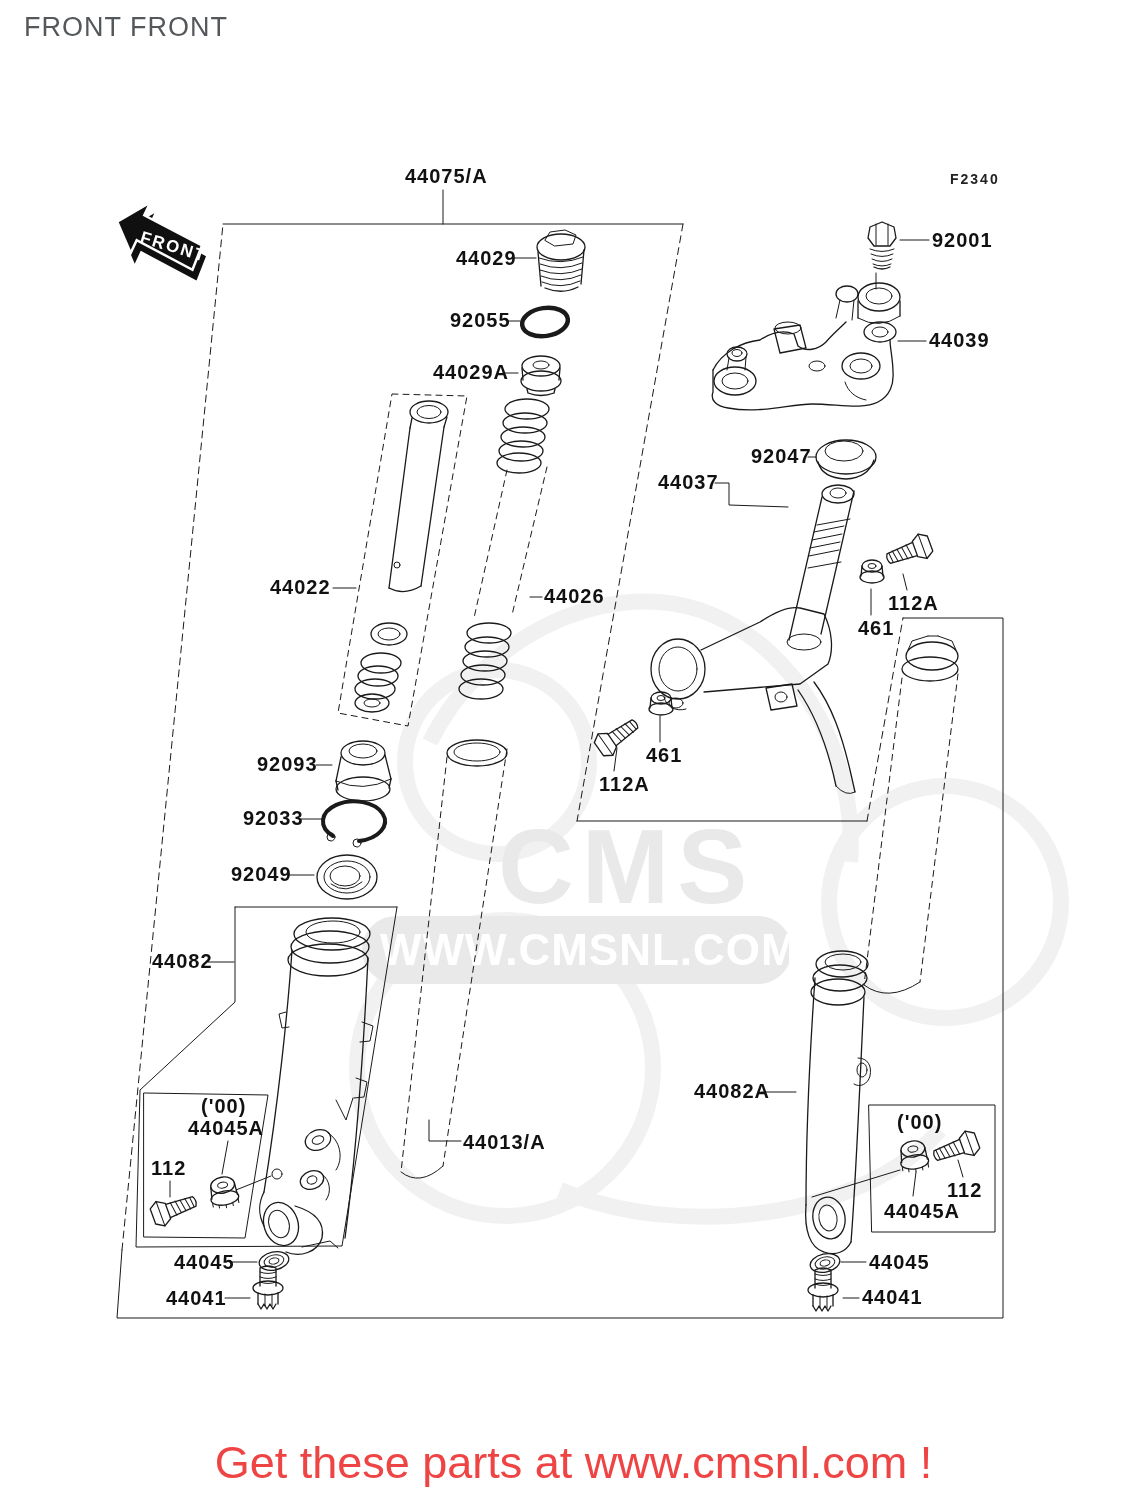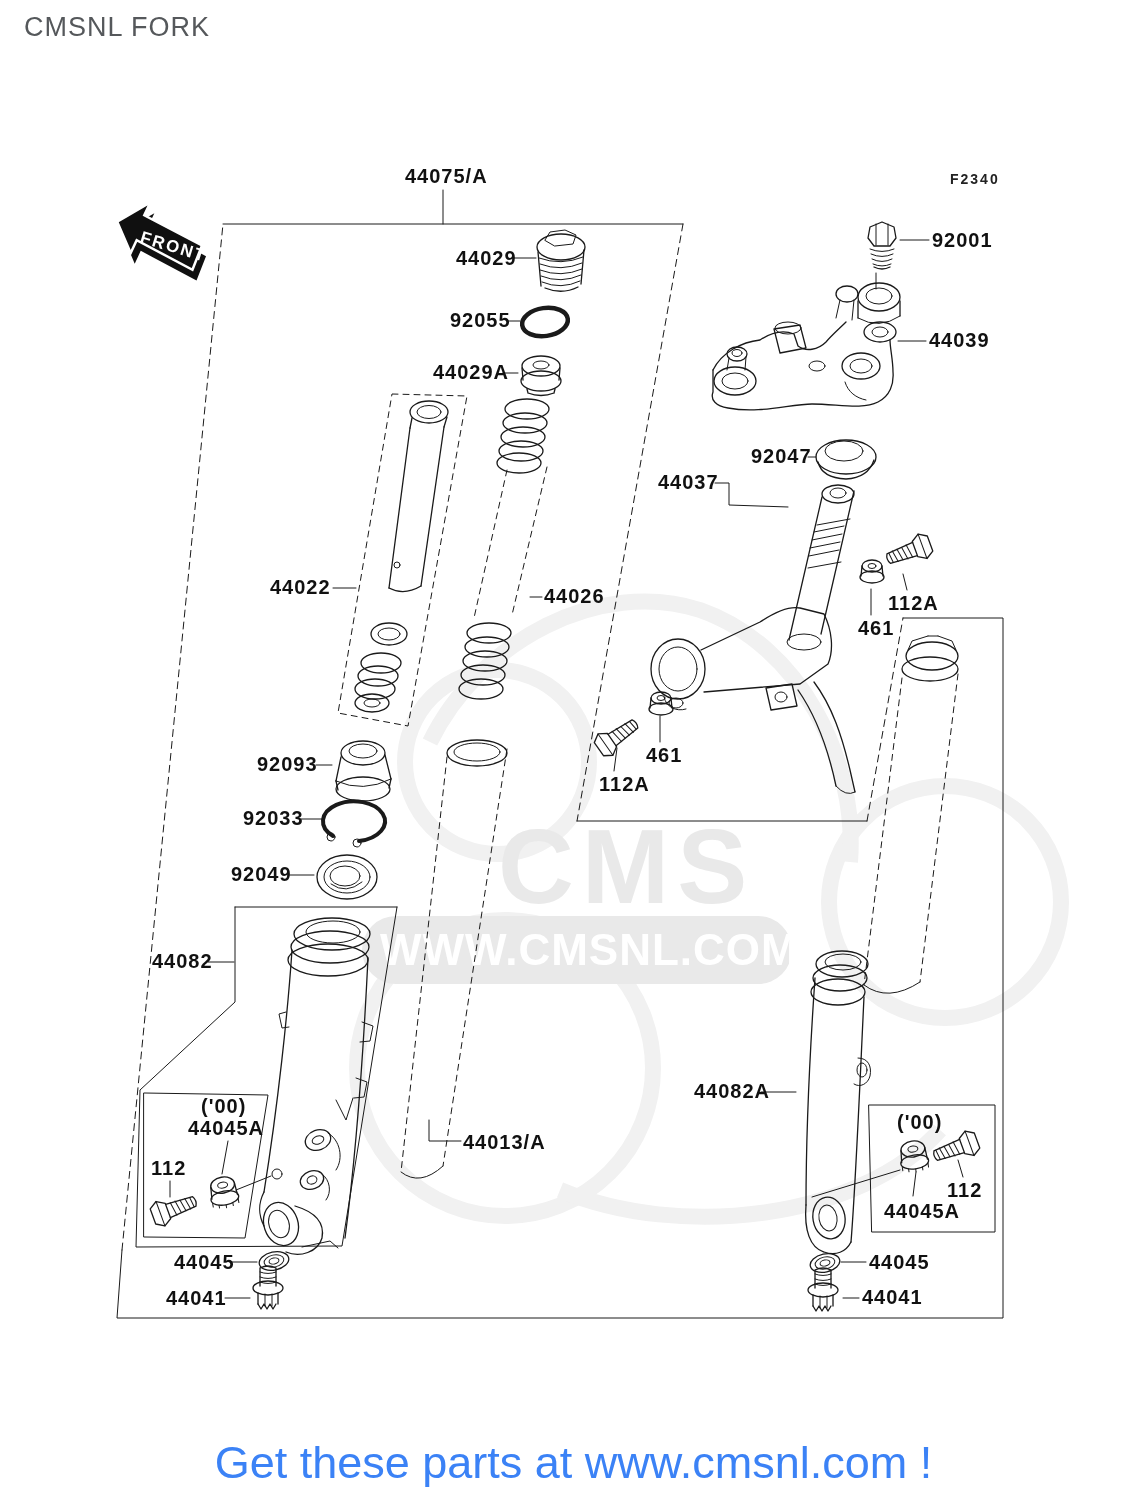--- a/index.html
+++ b/index.html
@@ -1,39 +1,39 @@
 <!DOCTYPE html>
 <html><head>
 <meta charset="utf-8">
 <style>
   html,body { margin:0; padding:0; background:#fff; }
   #stage { position:relative; width:1147px; height:1500px; background:#ffffff; overflow:hidden;
            font-family:"Liberation Sans", sans-serif; }
   #page-title { position:absolute; left:24px; top:12px; font-size:27px; letter-spacing:1px;
                 color:#55585b; }
   #footer-link { position:absolute; left:0; top:1437px; width:100%; text-align:center;
-                 font-size:45px; color:#3b82f6; white-space:nowrap; }
+                 font-size:45px; color:#ef4444; white-space:nowrap; }
   svg text { user-select:none; }
   .ln   { fill:none; stroke:#1a1a1a; stroke-width:1.3; stroke-linecap:round; stroke-linejoin:round; }
   .thin { stroke-width:1; }
   .thk  { stroke-width:4.5; }
   .dash { stroke-dasharray:7 5; }
   .dash2{ stroke-dasharray:6 5; }
   .lbl  { font:bold 20px "Liberation Sans",sans-serif; fill:#111; letter-spacing:1px; }
   .lbl-sm { font:bold 14px "Liberation Sans",sans-serif; fill:#222; letter-spacing:2px; }
   .wmtxt { font:bold 105px "Liberation Sans",sans-serif; fill:#e9e9e9; letter-spacing:8px; }
   .wmband { font:bold 44px "Liberation Sans",sans-serif; fill:#ffffff; letter-spacing:1px; }
   .wmline { fill:none; stroke:#f1f1f1; stroke-width:16; }
   .arrowtxt { font:bold 17px "Liberation Sans",sans-serif; fill:#ffffff; letter-spacing:2px; }
 </style>
 </head>
 <body>
 
 <div id="stage">
-  <div id="page-title">CMSNL FORK</div>
+  <div id="page-title">FRONT FRONT</div>
 
   <svg width="1147" height="1500" viewBox="0 0 1147 1500" style="position:absolute;left:0;top:0;">
     <defs>
       <g id="bolt-proto">
         <path class="ln" d="M-16,-8 L-8,-13 L0,-8 L0,8 L-8,13 L-16,8 Z"></path>
         <path class="ln thin" d="M-8,-13 L-8,13"></path>
         <path class="ln" d="M0,-7 L28,-5 M0,7 L28,5 M28,-5 Q31,0 28,5"></path>
         <path class="ln thin" d="M5,-7 L7,7 M10,-7 L12,6 M15,-6 L17,6 M20,-6 L22,6 M25,-5 L26,5"></path>
       </g>
       <g id="nut461-proto">

